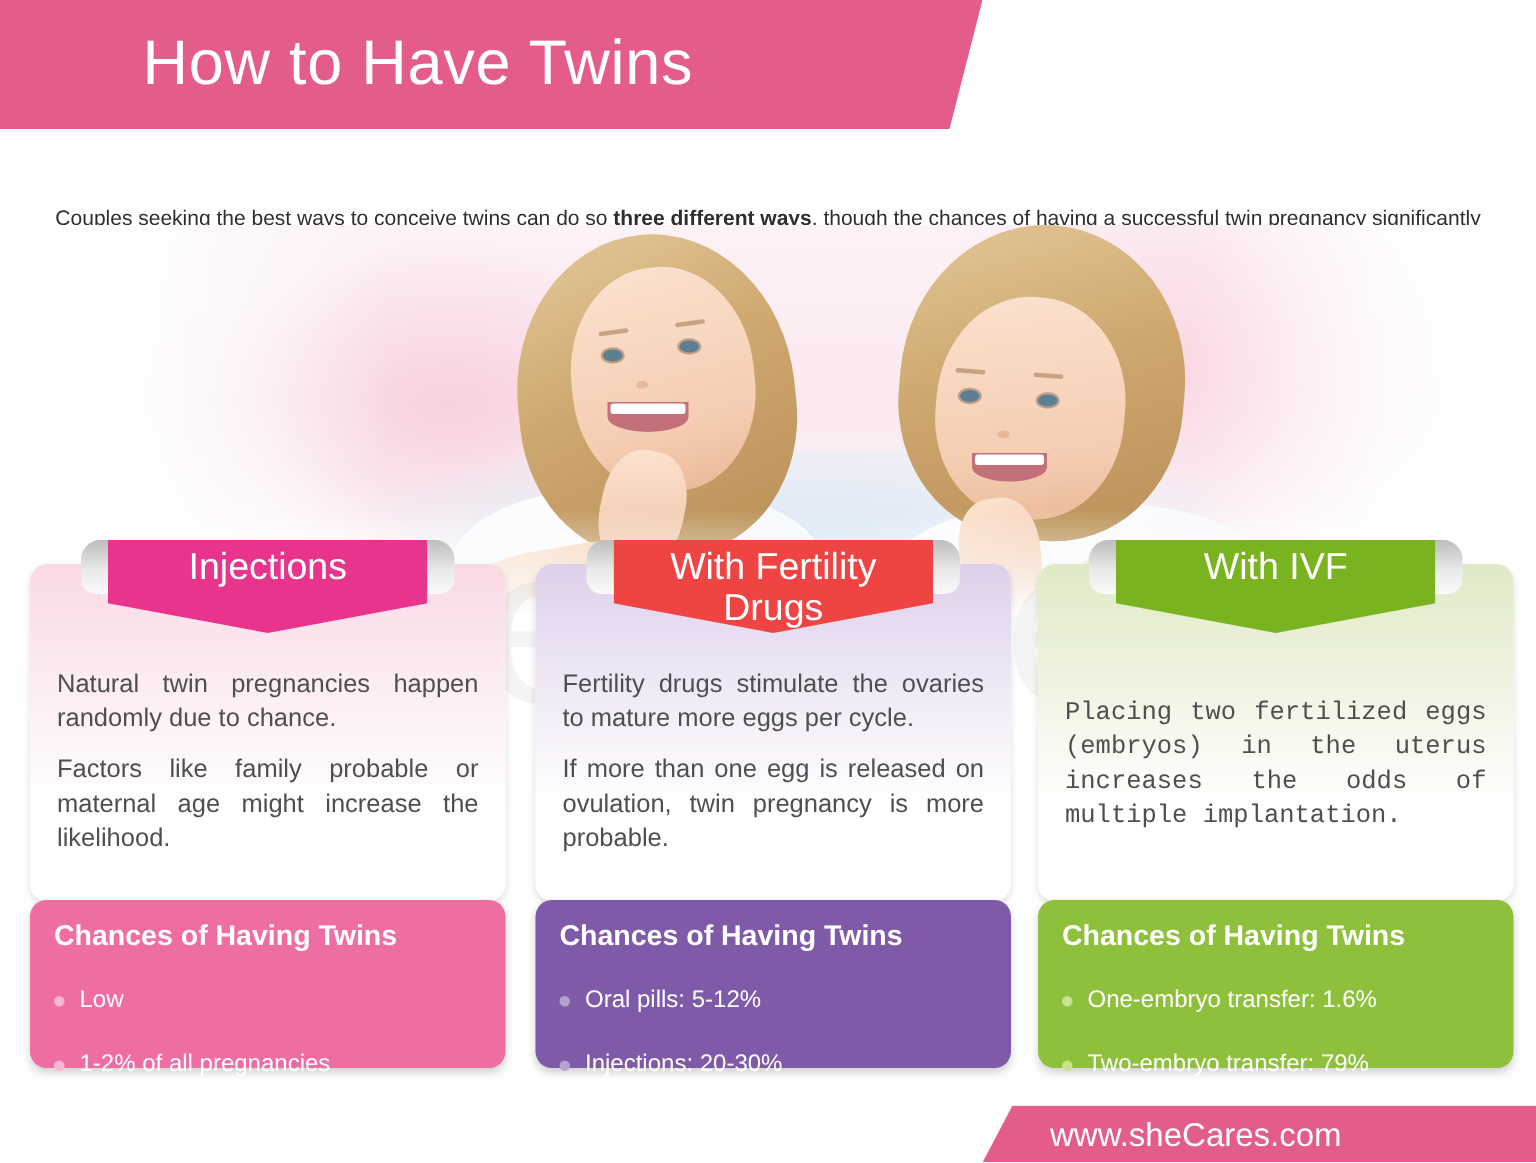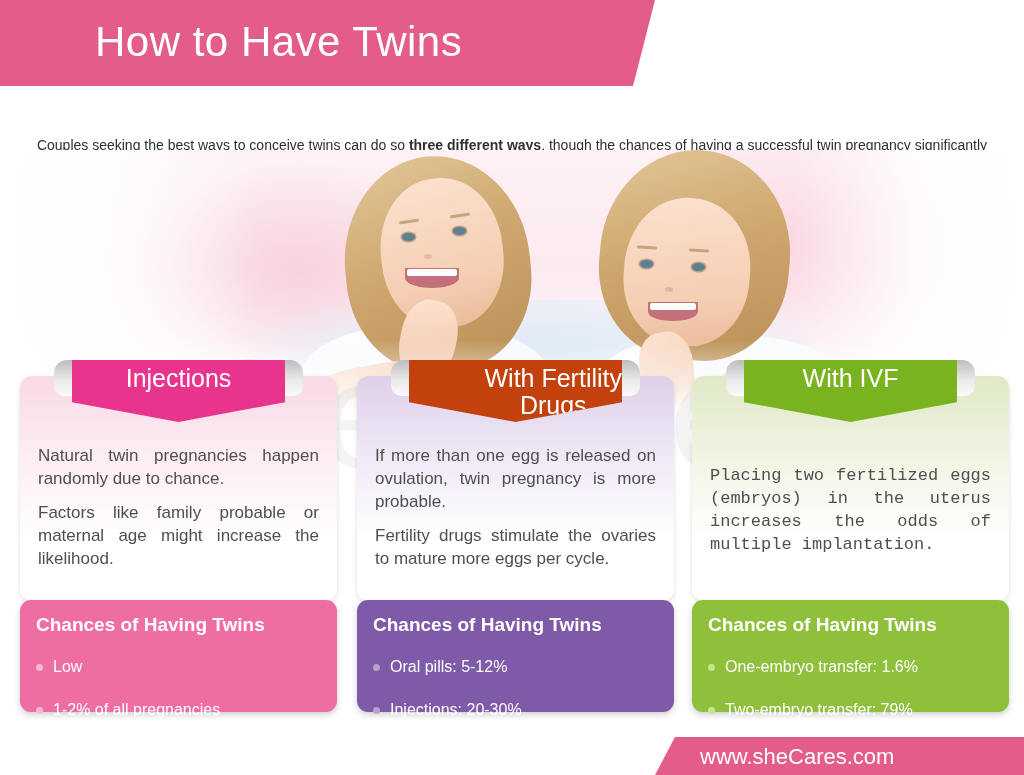--- a/index.html
+++ b/index.html
@@ -138,21 +138,21 @@
   .curl.right { border-radius:0 13px 10px 0; }
 
   .ribbon {
     position:absolute; top:0; left:52px; width:213px; height:62px;
     -webkit-clip-path: polygon(0 0, 100% 0, 100% 68%, 50% 100%, 0 68%);
     clip-path: polygon(0 0, 100% 0, 100% 68%, 50% 100%, 0 68%);
     display:flex; align-items:flex-start; justify-content:center;
     padding-top:5px;
   }
   .c1 .ribbon { background:#e8348c; }
-  .c2 .ribbon { background:#c2410c;justify-content:flex-end; }
+  .c2 .ribbon { background:#ef4444; }
   .c3 .ribbon { background:#79b320; }
 
   .ribbon-label {
     color:#fff; font-size:25px; font-weight:400;
     line-height:27px; text-align:center; white-space:pre-line;
   }
 
   .card-text {
     position:absolute; left:18px; width:281px;
     color:#4f4f4f; font-size:17px; line-height:23px;
@@ -279,22 +279,22 @@
 
   <div class="card c2">
     <div class="card-body"></div>
     <div class="curl left" style="left:34px;"></div>
     <div class="curl right" style="left:257px;"></div>
     <div class="ribbon">
       <div class="ribbon-label">With Fertility
 Drugs</div>
     </div>
     <div class="card-text">
+      <p>Fertility drugs stimulate the ovaries to mature more eggs per cycle.</p>
       <p>If more than one egg is released on ovulation, twin pregnancy is more probable.</p>
-      <p>Fertility drugs stimulate the ovaries to mature more eggs per cycle.</p>
     </div>
     <div class="stats">
       <div class="stats-title">Chances of Having Twins</div>
       <ul>
         <li>Oral pills: 5-12%</li>
         <li>Injections: 20-30%</li>
       </ul>
     </div>
   </div>
 

